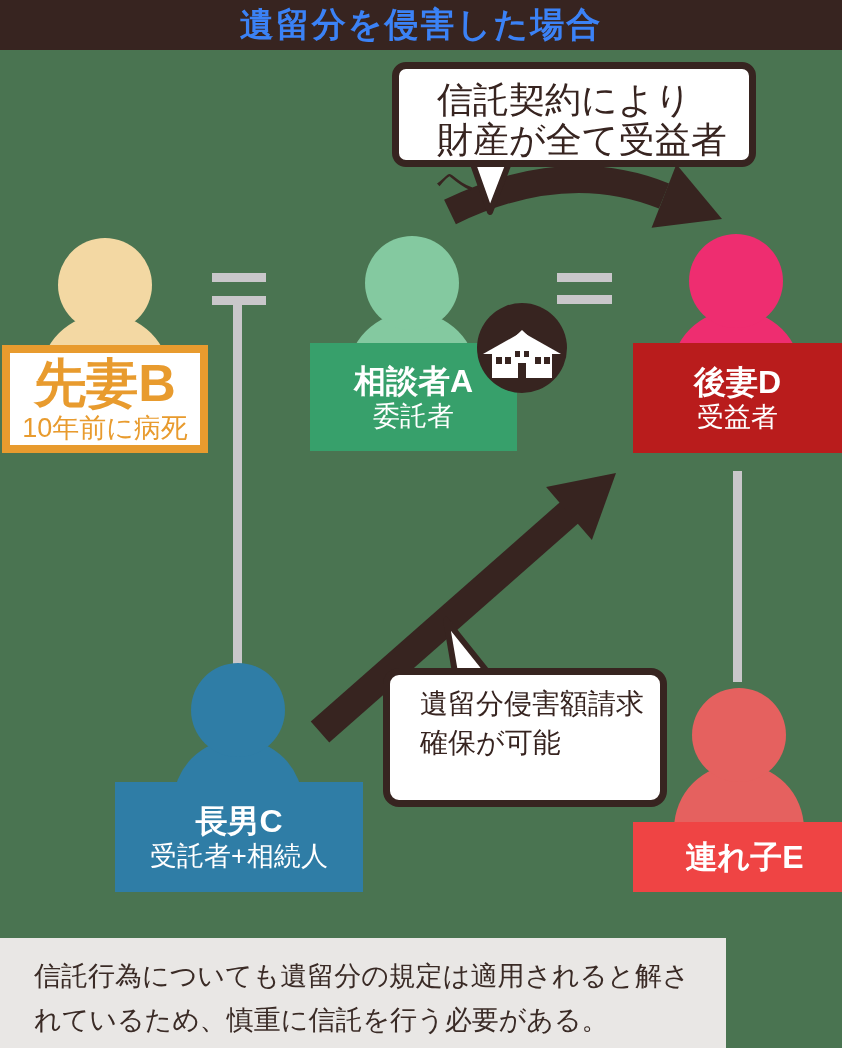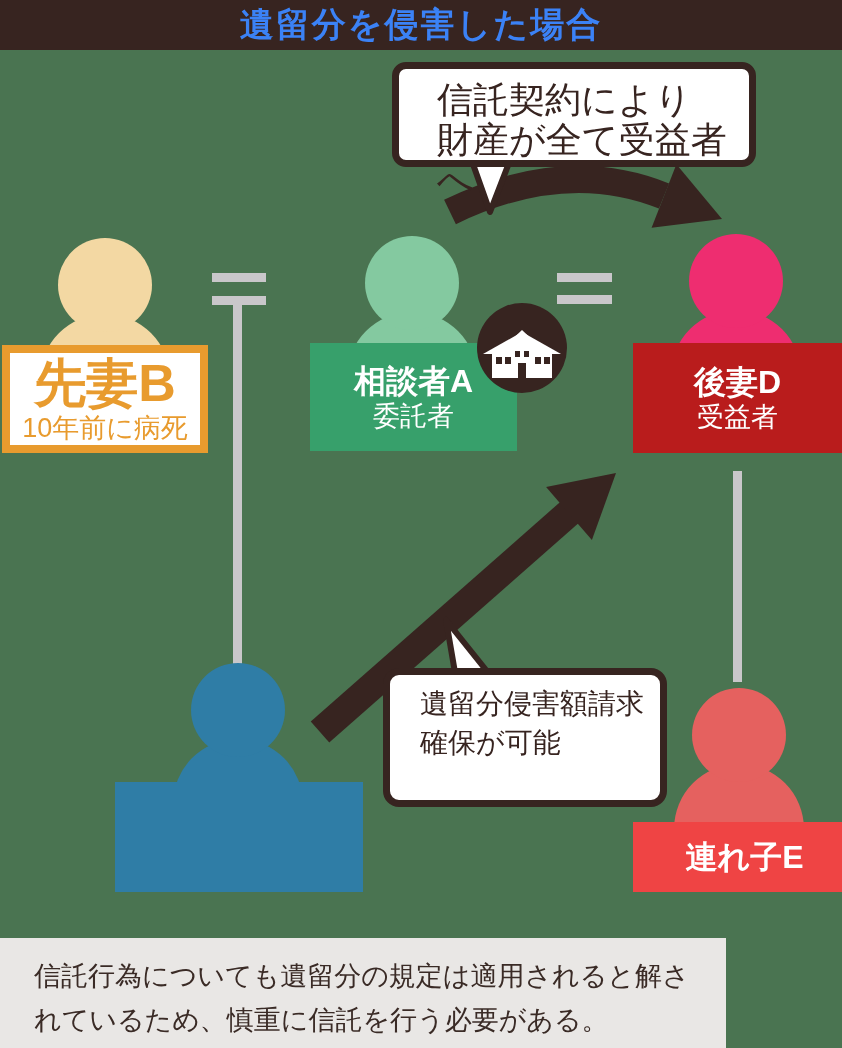--- a/index.html
+++ b/index.html
@@ -110,20 +110,22 @@
   </div>
   <div id="label-a" class="label-box">
     <div class="p-name">相談者A</div>
     <div class="p-role">委託者</div>
   </div>
   <div id="label-d" class="label-box">
     <div class="p-name">後妻D</div>
     <div class="p-role">受益者</div>
   </div>
   <div id="label-c" class="label-box">
+    <div class="p-name">長男C</div>
+    <div class="p-role">受託者+相続人</div>
   </div>
   <div id="label-e" class="label-box">
     <div class="p-name">連れ子E</div>
   </div>
 
   <svg id="arrows" class="layer" width="842" height="1048" viewBox="0 0 842 1048">
 
     <g>
       <path d="M 450 212 Q 565 156 664 196" stroke="#372420" stroke-width="27" fill="none"></path>
       <polygon points="722,219 651.6,227.7 676.4,164.3" fill="#372420"></polygon>

